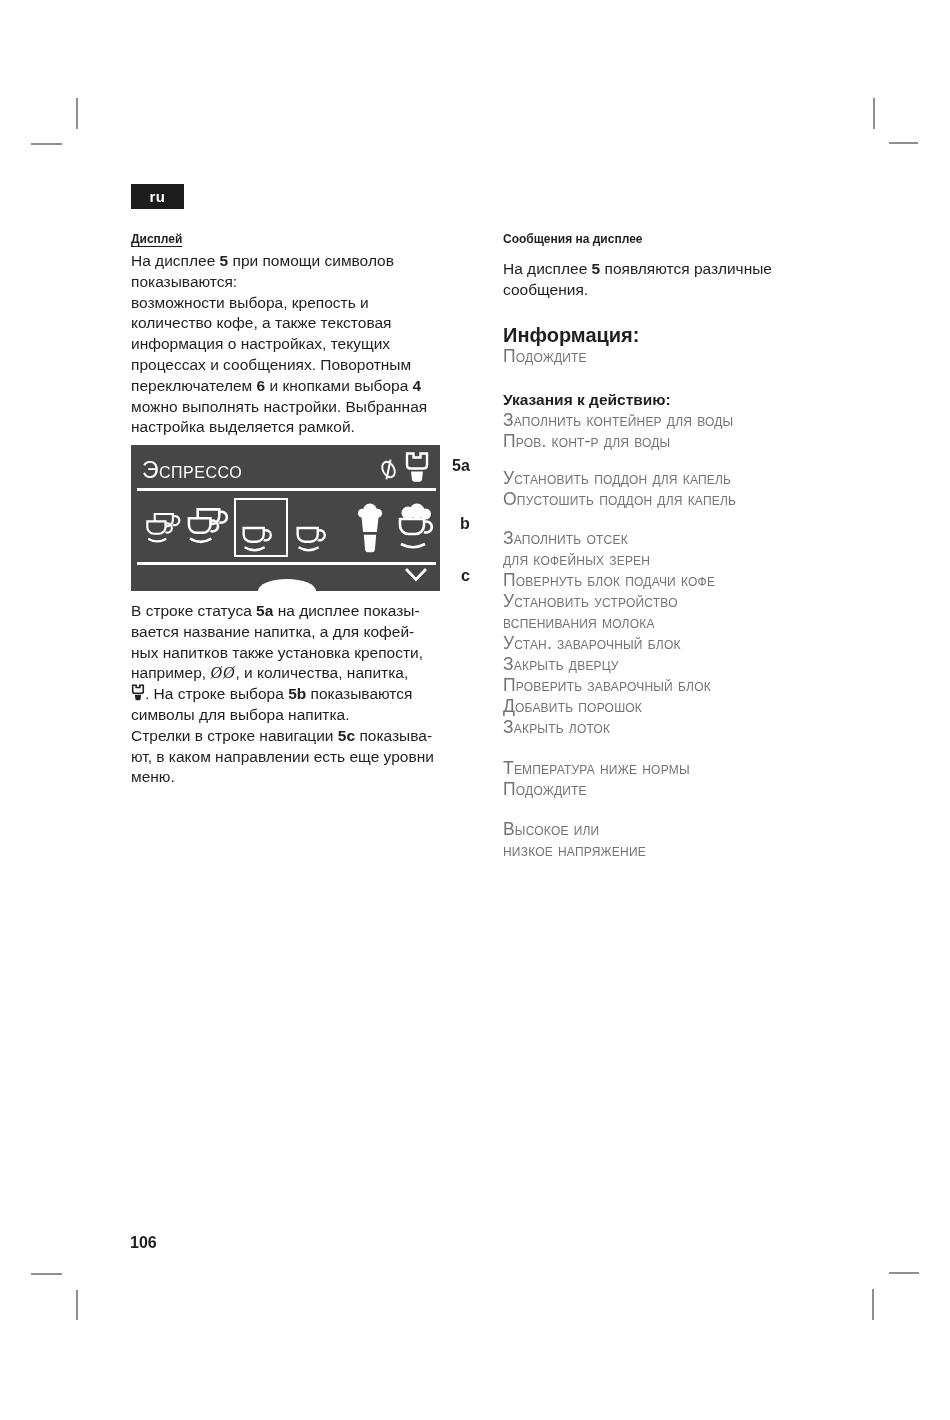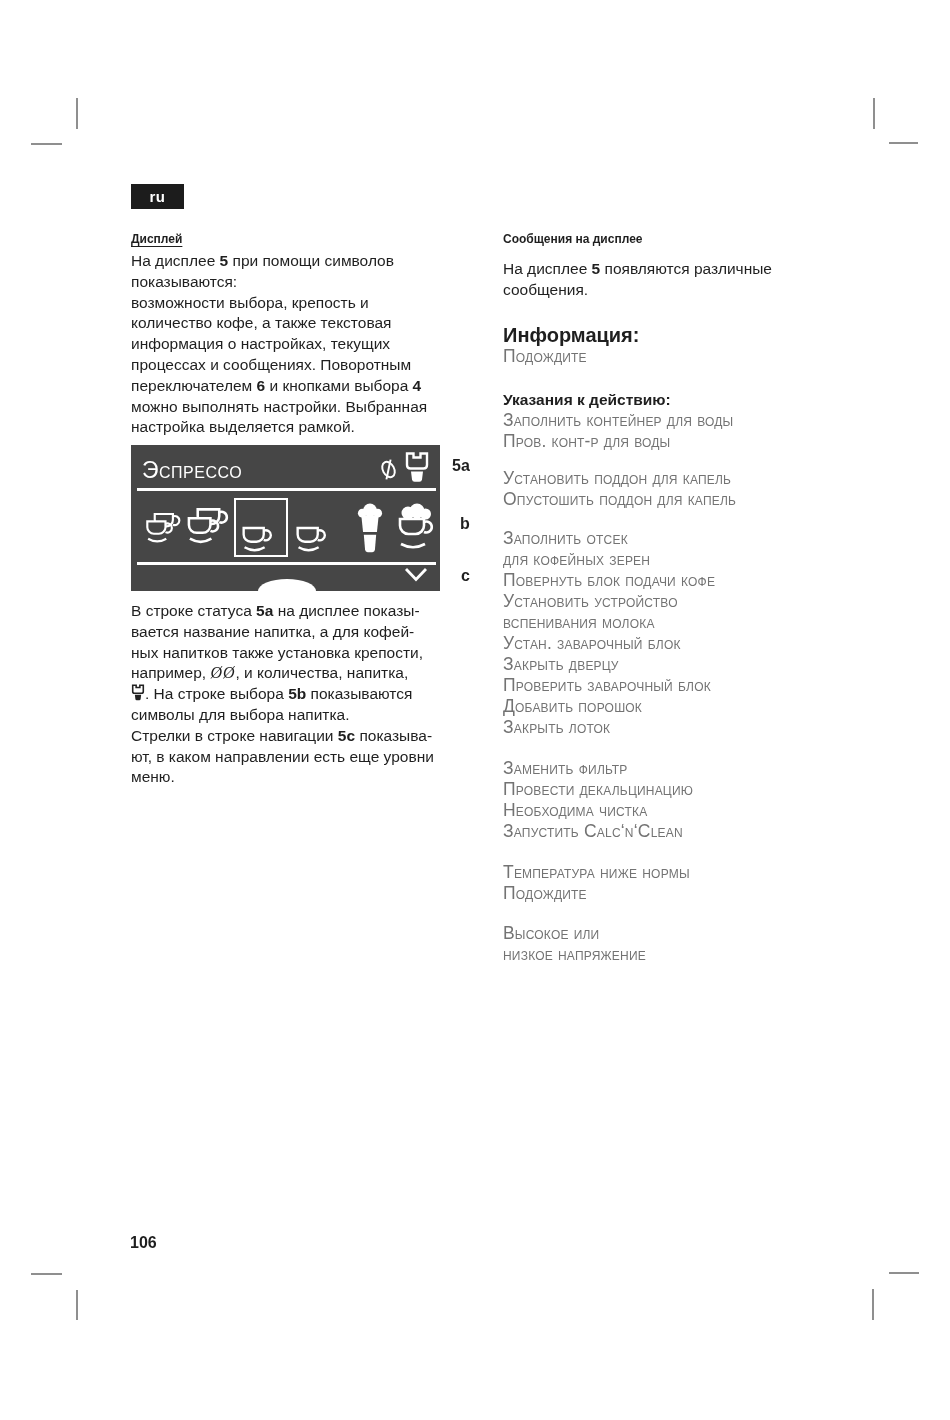--- a/index.html
+++ b/index.html
@@ -202,26 +202,20 @@
       <div class="disp disp-line">для кофейных зерен</div>
       <div class="disp disp-line">Повернуть блок подачи кофе</div>
       <div class="disp disp-line">Установить устройство</div>
       <div class="disp disp-line">вспенивания молока</div>
       <div class="disp disp-line">Устан. заварочный блок</div>
       <div class="disp disp-line">Закрыть дверцу</div>
       <div class="disp disp-line">Проверить заварочный блок</div>
       <div class="disp disp-line">Добавить порошок</div>
       <div class="disp disp-line">Закрыть лоток</div>
     </div>
-  <div class="g4">
-      <div class="disp disp-line">Заменить фильтр</div>
-      <div class="disp disp-line">Провести декальцинацию</div>
-      <div class="disp disp-line">Необходима чистка</div>
-      <div class="disp disp-line">Запустить Calc‘n‘Clean</div>
-    </div>
   <div class="g5">
       <div class="disp disp-line">Температура ниже нормы</div>
       <div class="disp disp-line">Подождите</div>
     </div>
   <div class="g6">
       <div class="disp disp-line">Высокое или</div>
       <div class="disp disp-line">низкое напряжение</div>
     </div>
 </div>
 

